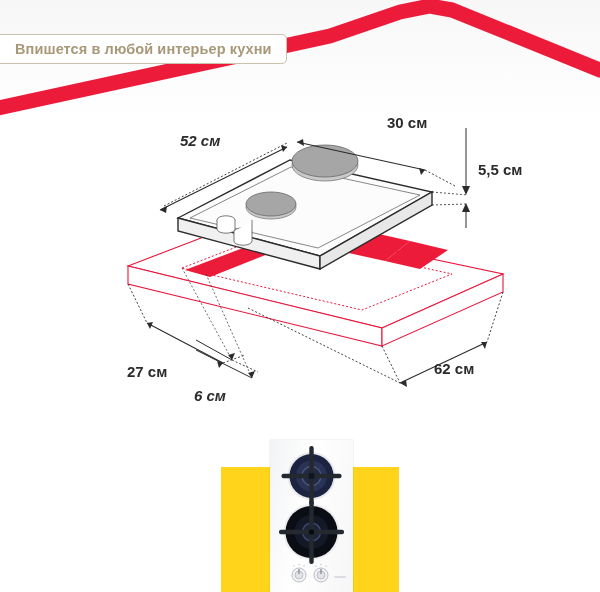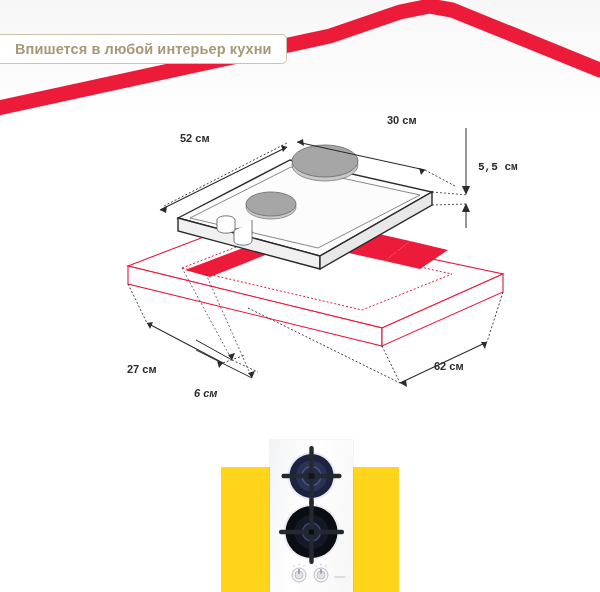--- a/index.html
+++ b/index.html
@@ -47,21 +47,21 @@
 
   
   #drawing {
     position: absolute;
     left: 0; top: 88px;
     width: 600px; height: 330px;
     z-index: 2;
   }
   .dim-label {
     position: absolute;
-    font-size: 11px;
+    font-size: 15px;
     font-weight: bold;
     color: #2b2b2b;
     white-space: nowrap;
   }
 
   
   #product-block {
     position: absolute;
     left: 0; top: 420px;
     width: 600px; height: 172px;
@@ -185,25 +185,25 @@
       <path d="M 196 262 L 252 290" stroke-width="1"></path>
       <path d="M 232 272 L 258 284" stroke-dasharray="2 2" stroke-width=".9"></path>
       <polygon points="232,272 228,267 235,265" fill="#2b2b2b" stroke="none"></polygon>
       <polygon points="252,290 248,285 255,283" fill="#2b2b2b" stroke="none"></polygon>
       <path d="M 182 180 L 232 272" stroke-dasharray="2 2" stroke-width=".7"></path>
       <path d="M 206 186 L 252 290" stroke-dasharray="2 2" stroke-width=".7"></path>
     </g>
   </svg>
 
   
-  <div class="dim-label" style="left:180px; top:44px;">52 см</div>
+  <div class="dim-label" style="left:180px; top:44px;font-style:italic;">52 см</div>
 
   <div class="dim-label" style="left:387px; top:26px;">30 см</div>
 
-  <div class="dim-label" style="left:478px; top:73px;font-family:Liberation Mono, monospace;">5,5 см</div>
+  <div class="dim-label" style="left:478px; top:73px;">5,5 см</div>
 
   <div class="dim-label" style="left:127px; top:275px;text-align:center;">27 см</div>
 
   <div class="dim-label" style="left:194px; top:299px;font-style:italic;">6 см</div>
 
   <div class="dim-label" style="left:434px; top:272px;">62 см</div>
 </div>
 
 <div id="product-block">
   <div id="yellow-bg"></div>

